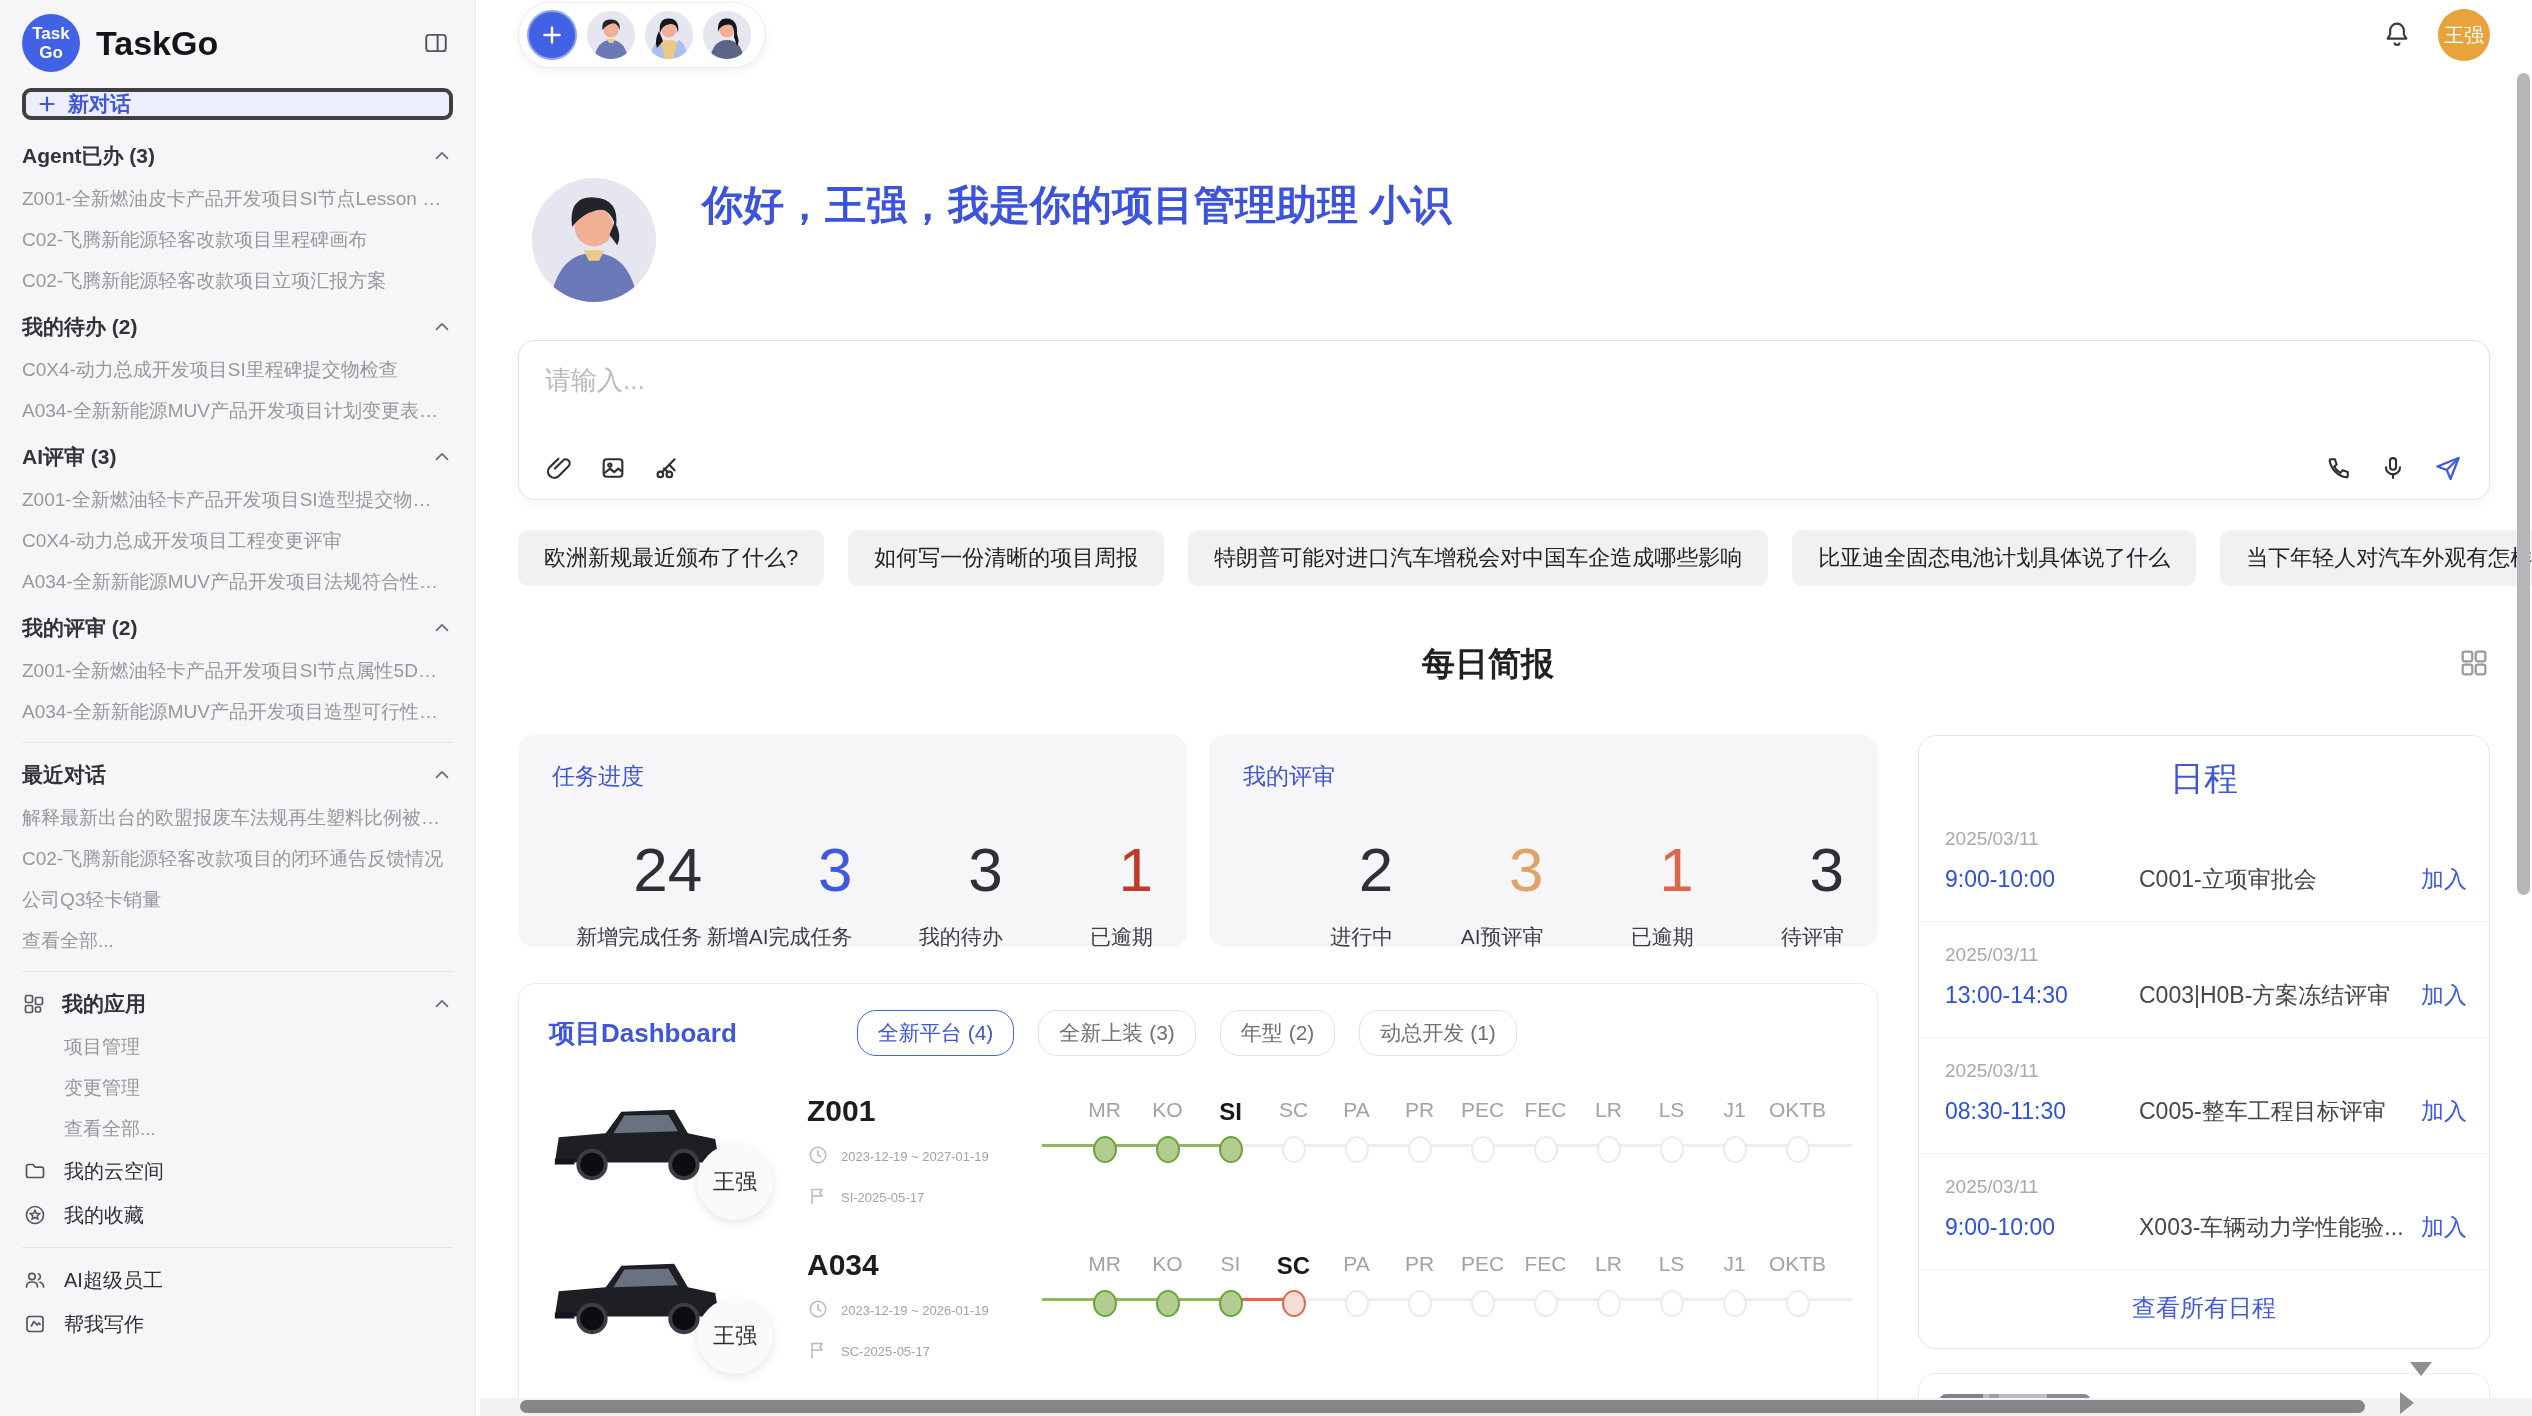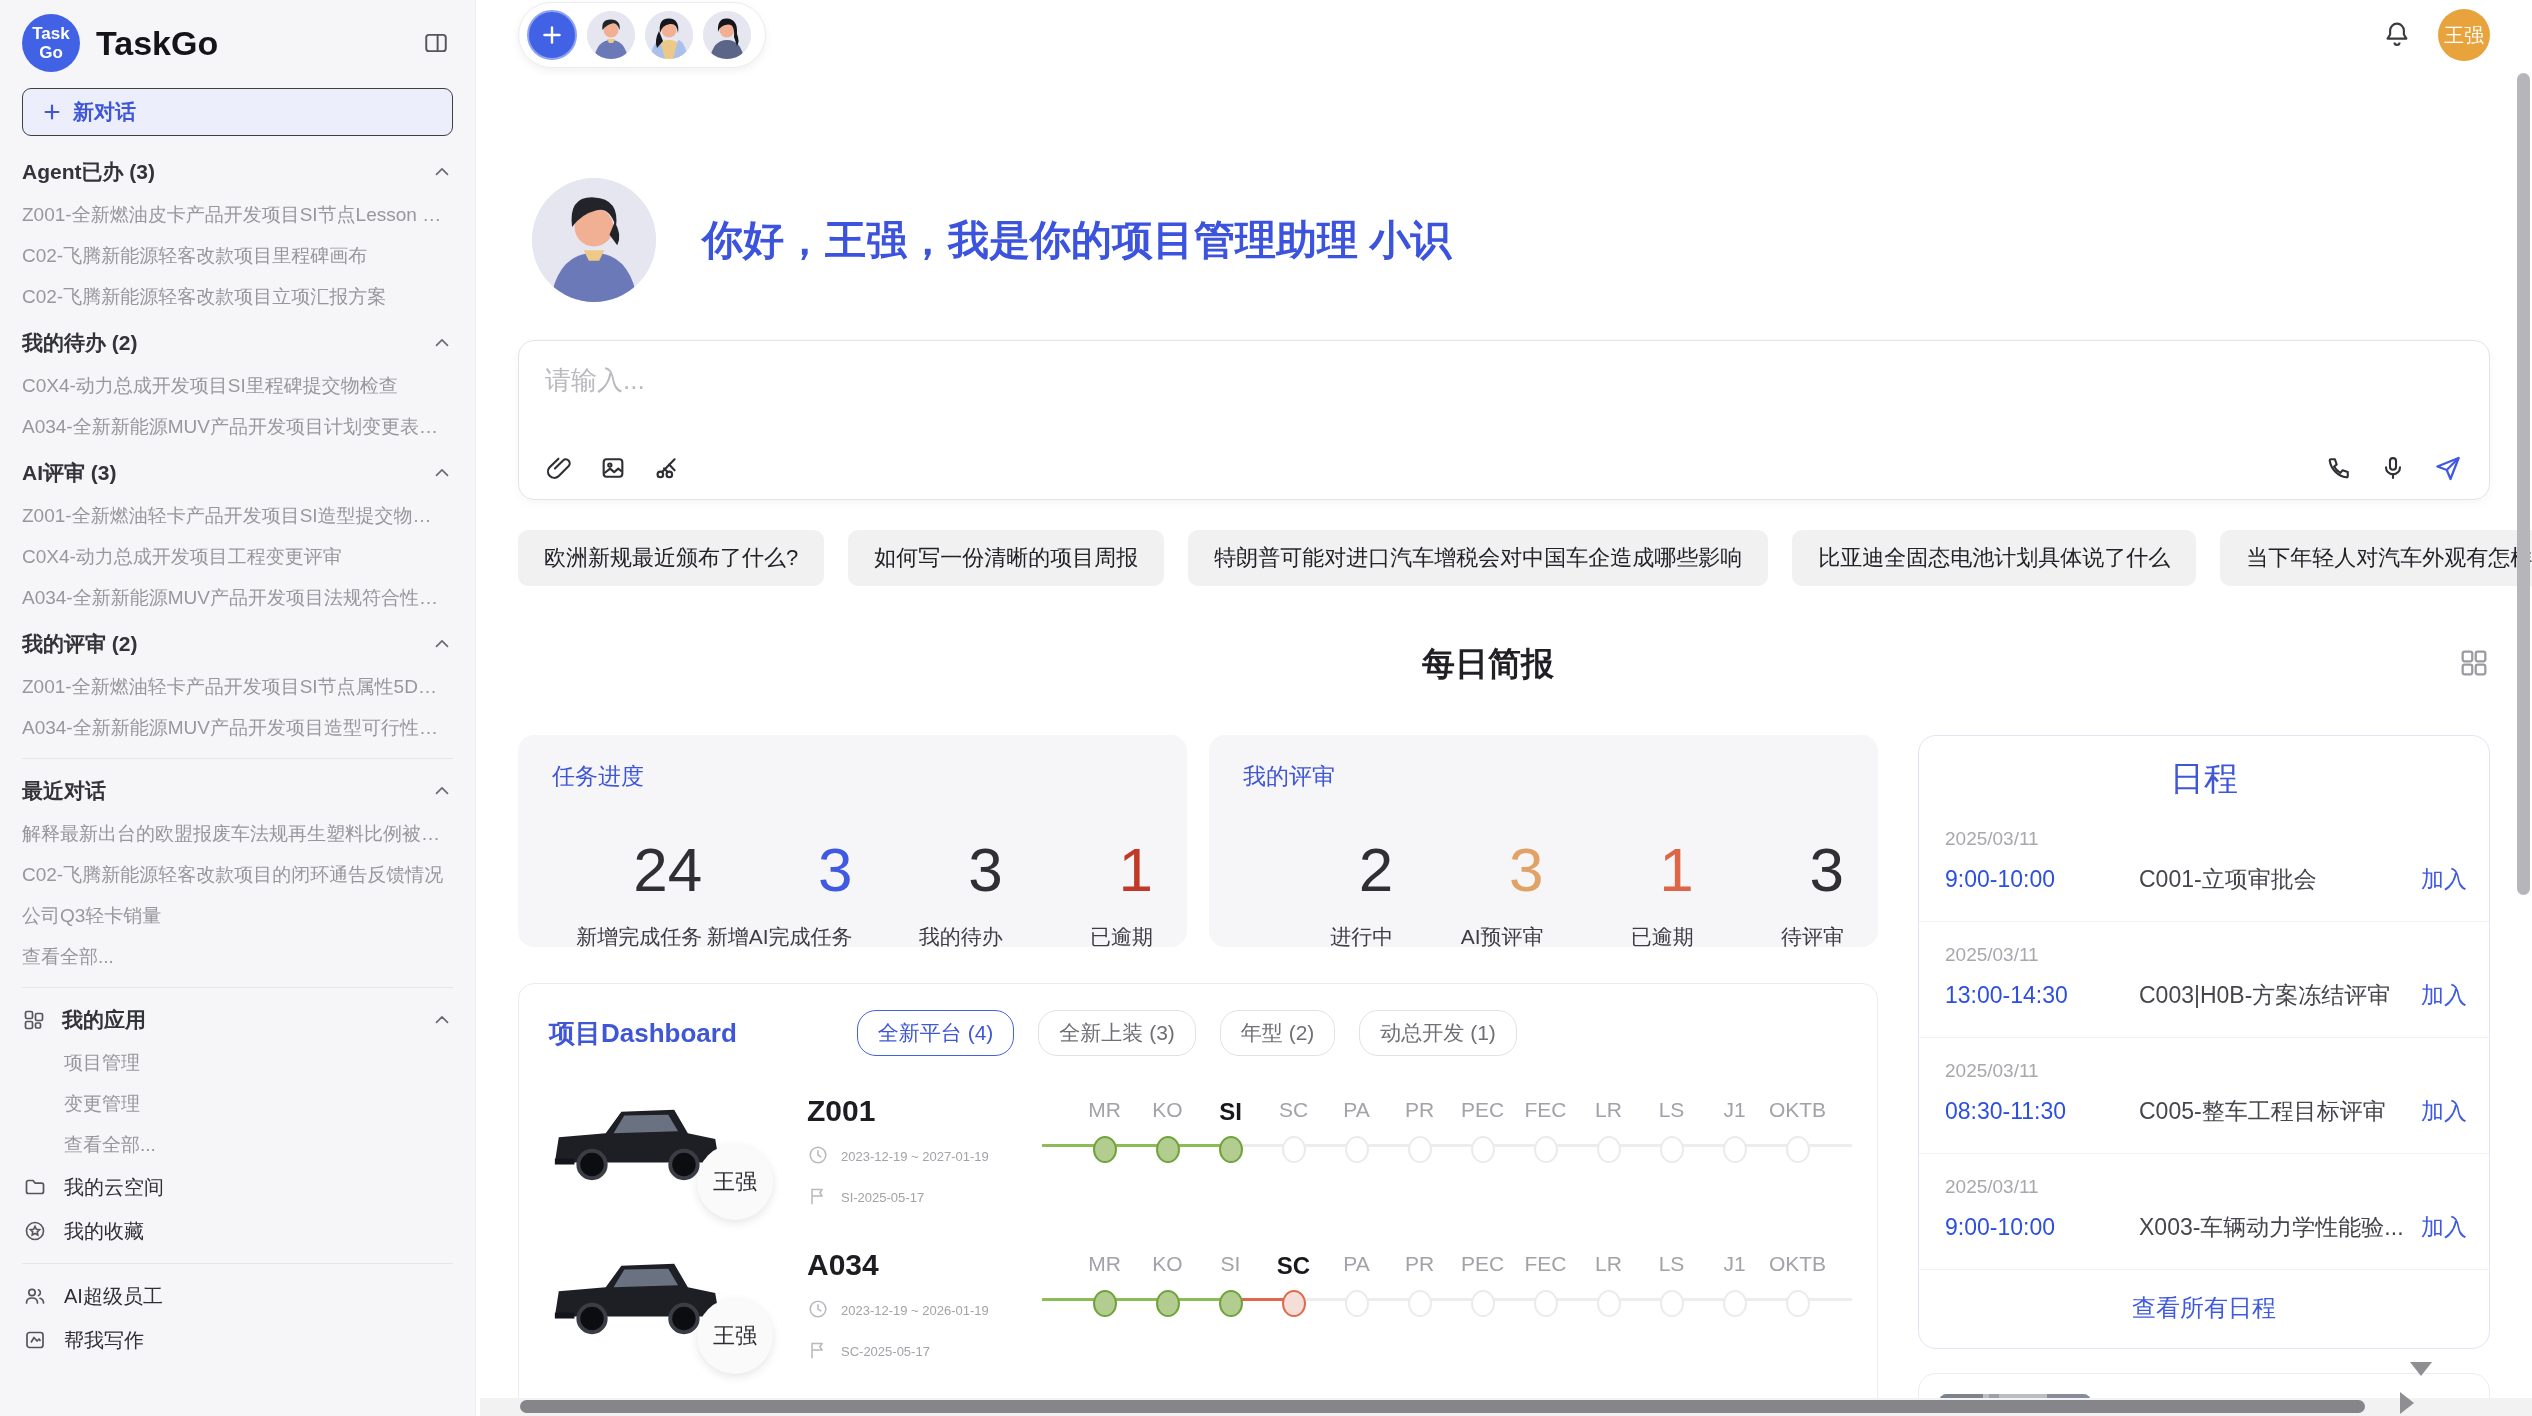--- a/index.html
+++ b/index.html
@@ -5,21 +5,21 @@
   * { margin:0; padding:0; box-sizing:border-box; }
   html,body { width:2532px; height:1416px; overflow:hidden; font-family:"Liberation Sans","DejaVu Sans",sans-serif; background:#fff; color:#2c2c33; }
   .app { display:flex; width:100%; height:100%; position:relative; }
 
   
   .sidebar { width:476px; min-width:476px; height:100%; background:#f6f6f8; border-right:1px solid #ececef; padding:12px 22px 10px 22px; display:flex; flex-direction:column; overflow:hidden; }
   .sb-top { display:flex; align-items:center; height:62px; }
   .logo-circle { width:58px; height:58px; border-radius:50%; background:#4262e6; color:#fff; display:flex; flex-direction:column; align-items:center; justify-content:center; font-size:17px; line-height:19px; font-weight:600; }
   .app-title { font-size:34px; font-weight:800; color:#141419; margin-left:16px; flex:1; }
   .icon-btn { width:34px; height:34px; display:flex; align-items:center; justify-content:center; color:#55555c; cursor:pointer; }
-  .new-chat { margin-top:14px; height:48px; background:#eceefb; border:1px solid #404040; border-radius:9px; display:flex; align-items:center; padding:0 18px; color:#3f56d6; font-size:21px; font-weight:600; cursor:pointer; }
+  .new-chat { margin-top:14px; height:32px; background:#eceefb; border:4px solid #404040; border-radius:9px; display:flex; align-items:center; padding:0 10px; color:#3f56d6; font-size:21px; font-weight:600; cursor:pointer; }
   .new-chat svg { margin-right:10px; }
   .sb-scroll { flex:1; margin-top:10px; overflow:hidden; }
   .sb-h { display:flex; align-items:center; justify-content:space-between; height:44px; margin-top:4px; cursor:pointer; }
   .sb-h .t { font-size:21px; font-weight:600; color:#33333a; }
   .sb-item { height:41px; line-height:41px; font-size:19px; color:#97979d; white-space:nowrap; overflow:hidden; text-overflow:ellipsis; cursor:pointer; padding-right:6px; }
   .sb-divider { height:1px; background:#e6e6ea; margin:10px -6px; }
   .sb-row { display:flex; align-items:center; height:44px; font-size:20px; color:#2f2f36; cursor:pointer; }
   .sb-row .ric { width:26px; height:26px; margin-right:16px; color:#55555c; display:flex; align-items:center; justify-content:center; }
   .sb-sub { padding-left:42px; }
 
@@ -27,21 +27,21 @@
   .main { flex:1; position:relative; background:#fff; overflow:hidden; padding:0 42px; }
   .topbar { height:70px; display:flex; align-items:center; justify-content:space-between; }
   .team-pill { display:flex; align-items:center; gap:10px; background:#fff; border:1px solid #ececef; box-shadow:0 3px 8px rgba(0,0,0,.06); border-radius:999px; padding:7px 14px 7px 8px; }
   .add-avatar { width:50px; height:50px; border-radius:50%; background:#4262e6; border:2px solid #8ea2f0; display:flex; align-items:center; justify-content:center; cursor:pointer; }
   .avatar { width:48px; height:48px; border-radius:50%; overflow:hidden; background:#e6e6f1; cursor:pointer; }
   .avatar svg, .g-avatar svg { display:block; width:100%; height:100%; }
   .topbar-right { display:flex; align-items:center; gap:26px; }
   .bell { color:#3a3a40; cursor:pointer; }
   .user-chip { width:52px; height:52px; border-radius:50%; background:#e8a33d; color:#fff; font-size:20px; display:flex; align-items:center; justify-content:center; cursor:pointer; }
 
-  .greeting { display:flex; align-items:center; margin-top:108px; padding-left:14px; }
+  .greeting { display:flex; margin-top:108px; padding-left:14px; }
   .g-avatar { width:124px; height:124px; border-radius:50%; overflow:hidden; background:#e6e6f1; }
   .g-text { margin-left:46px; font-size:41px; font-weight:800; color:#3b53dd; }
 
   .composer { margin-top:38px; border:1px solid #e4e4e8; border-radius:16px; box-shadow:0 3px 10px rgba(0,0,0,.04); padding:22px 26px 16px 26px; height:160px; display:flex; flex-direction:column; }
   .composer textarea { border:none; outline:none; resize:none; flex:1; font-size:26px; font-family:inherit; color:#3a3a40; }
   .composer textarea::placeholder { color:#b9b9bf; }
   .composer-bar { display:flex; align-items:center; justify-content:space-between; }
   .c-icons { display:flex; align-items:center; gap:26px; color:#2e2e34; }
   .c-icons .cib, .c-right .cib { cursor:pointer; display:flex; }
   .c-right { display:flex; align-items:center; gap:26px; color:#2e2e34; }

